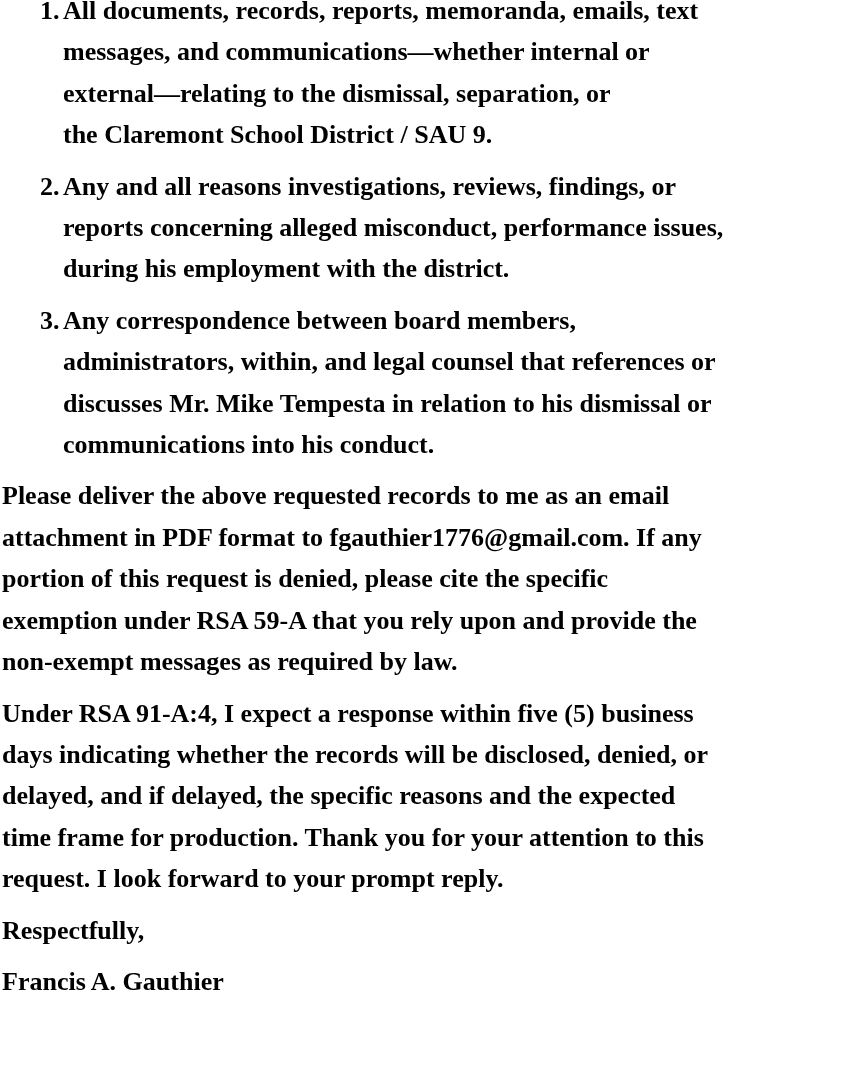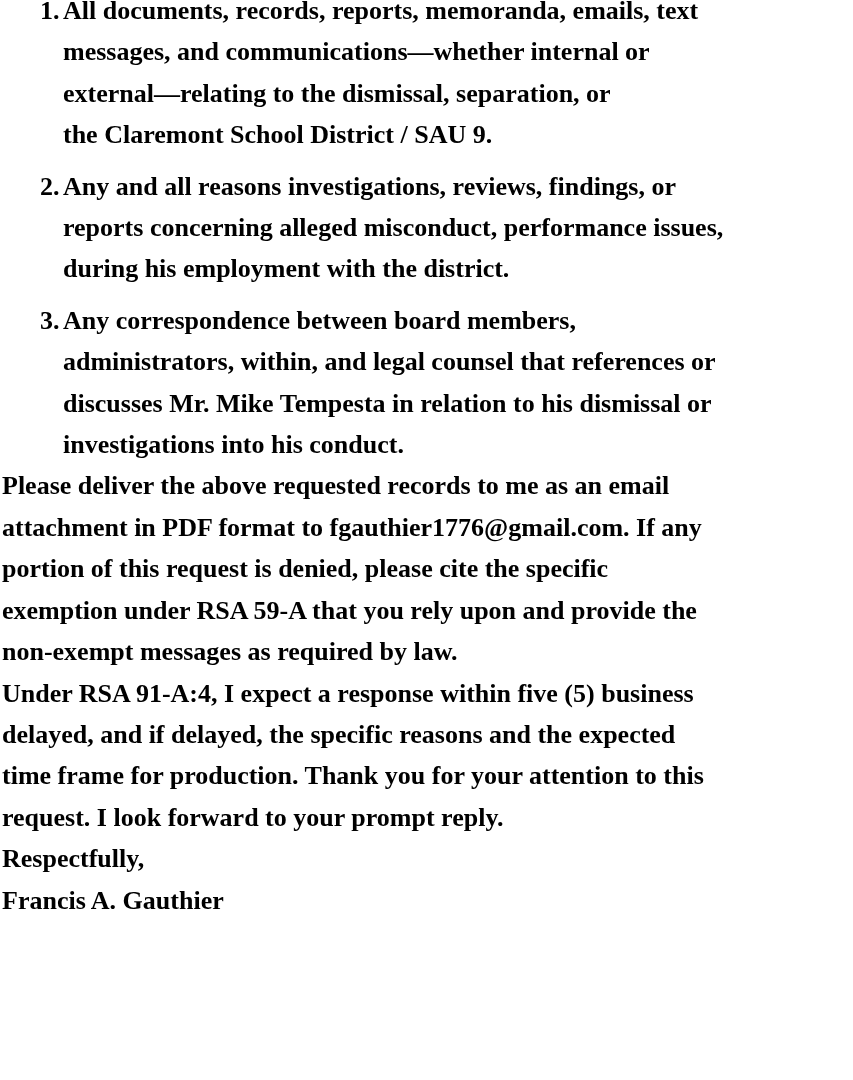--- a/index.html
+++ b/index.html
@@ -32,20 +32,21 @@
   }
   .list-item:first-child {
     margin-top: 0;
   }
   .list-marker {
     position: absolute;
     left: 40px;
     top: 0;
   }
   .para {
+    margin-top: 10px;
     margin-left: 2px;
   }
   .text-line {
     white-space: pre;
   }
 </style>
 </head>
 <body>
 
 <div class="page">
@@ -62,33 +63,34 @@
           <span class="list-marker">2.</span>
           <div class="text-line">Any and all reasons investigations, reviews, findings, or</div>
           <div class="text-line">reports concerning alleged misconduct, performance issues,</div>
           <div class="text-line">during his employment with the district.</div>
         </div>
         <div class="list-item">
           <span class="list-marker">3.</span>
           <div class="text-line">Any correspondence between board members,</div>
           <div class="text-line">administrators, within, and legal counsel that references or</div>
           <div class="text-line">discusses Mr. Mike Tempesta in relation to his dismissal or</div>
-          <div class="text-line">investigations into his conduct.</div>
+          <div class="text-line">communications into his conduct.</div>
         </div>
       </div>
     <div id="para-root">
         <div class="para">
           <div class="text-line">Please deliver the above requested records to me as an email</div>
           <div class="text-line">attachment in PDF format to fgauthier1776@gmail.com. If any</div>
           <div class="text-line">portion of this request is denied, please cite the specific</div>
           <div class="text-line">exemption under RSA 59-A that you rely upon and provide the</div>
           <div class="text-line">non-exempt messages as required by law.</div>
         </div>
         <div class="para">
           <div class="text-line">Under RSA 91-A:4, I expect a response within five (5) business</div>
+          <div class="text-line">days indicating whether the records will be disclosed, denied, or</div>
           <div class="text-line">delayed, and if delayed, the specific reasons and the expected</div>
           <div class="text-line">time frame for production. Thank you for your attention to this</div>
           <div class="text-line">request. I look forward to your prompt reply.</div>
         </div>
         <div class="para">
           <div class="text-line">Respectfully,</div>
         </div>
         <div class="para">
           <div class="text-line">Francis A. Gauthier</div>
         </div>

